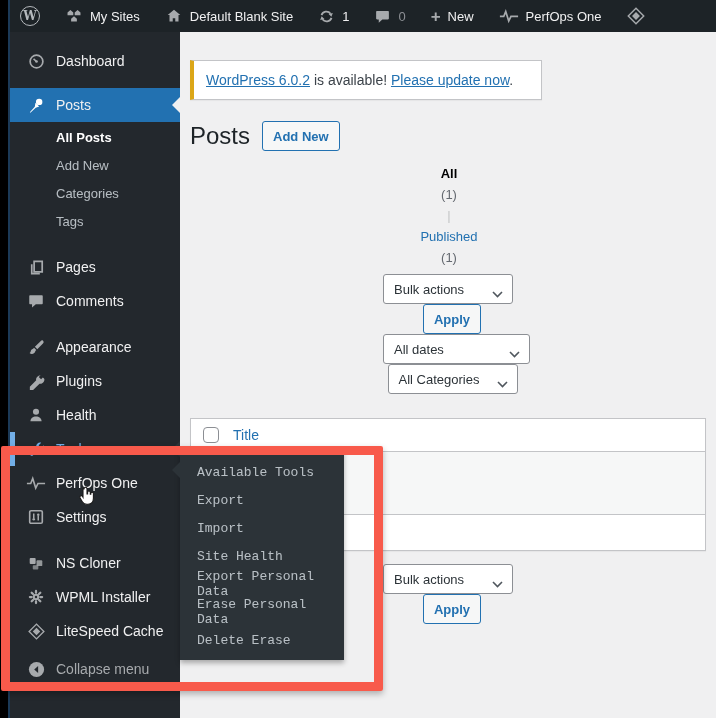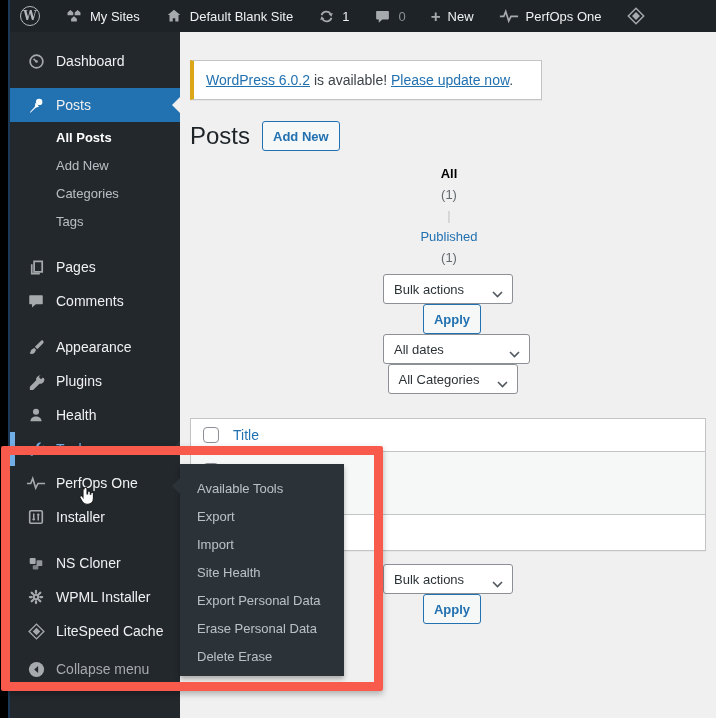--- a/index.html
+++ b/index.html
@@ -59,23 +59,24 @@
   }
   .submenu { padding:8px 0; }
   .submenu-item { height:28px; display:flex; align-items:flex-start; padding-left:46px; font-size:13px; color:rgba(240,246,252,.72); cursor:pointer; }
   .submenu-item.current { color:#fff; font-weight:700; }
   .sep { height:12px; }
   .mt12 { margin-top:12px; } .mt10 { margin-top:10px; } .mt1 { margin-top:1px; } .mt4 { margin-top:4px; }
   .collapse-row { color:#a7aaad; }
 
   
   .flyout {
-    position:absolute; left:180px; top:464px; width:164px; height:212px;
+    position:absolute; left:180px; top:448px; width:164px; height:212px;
     background:#2c3338; z-index:40; padding-top:10px;
     box-shadow:0 3px 5px rgba(0,0,0,.3);
+    font-family:Liberation Mono, monospace;
   }
   .flyout::before {
     content:""; position:absolute; left:-8px; top:14px;
     border:8px solid transparent; border-right-color:#2c3338; border-left:none;
   }
   .flyout-item { height:28px; display:flex; align-items:center; padding-left:17px; font-size:13px; color:rgba(240,246,252,.72); cursor:pointer; }
 
   
   .content { position:absolute; left:170px; top:32px; width:536px; height:494px; background:#f0f0f1; }
   .notice {
@@ -308,21 +309,21 @@
 
   <div class="menu-item">
     <span class="mi">
       <svg width="18" height="18" viewBox="0 0 20 20">
           <rect x="3" y="3" width="14" height="14" rx="1.5" fill="none" stroke="currentColor" stroke-width="1.8"></rect>
           <path d="M7.5 6v5M12.5 14V9" stroke="currentColor" stroke-width="1.7"></path>
           <circle cx="7.5" cy="12.6" r="1.4" fill="currentColor"></circle>
           <circle cx="12.5" cy="7.4" r="1.4" fill="currentColor"></circle>
         </svg>
     </span>
-    <span>Installer</span>
+    <span>Settings</span>
   </div>
 
   <div class="sep"></div>
 
   <div class="menu-item">
     <span class="mi">
       <svg width="18" height="18" viewBox="0 0 20 20" fill="currentColor">
           <rect x="3" y="4.5" width="6.6" height="6.6" rx="1"></rect>
           <rect x="10.6" y="7" width="6.4" height="6.4" rx="1" opacity=".85"></rect>
           <rect x="6.4" y="12.4" width="6.2" height="4.8" rx="1" opacity=".7"></rect>

